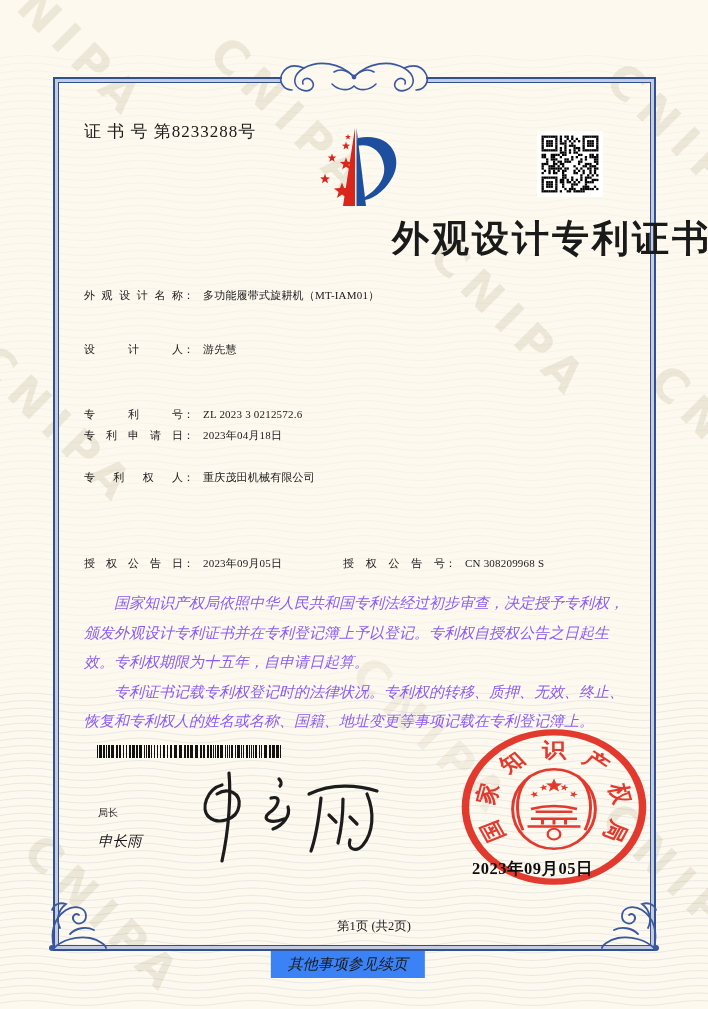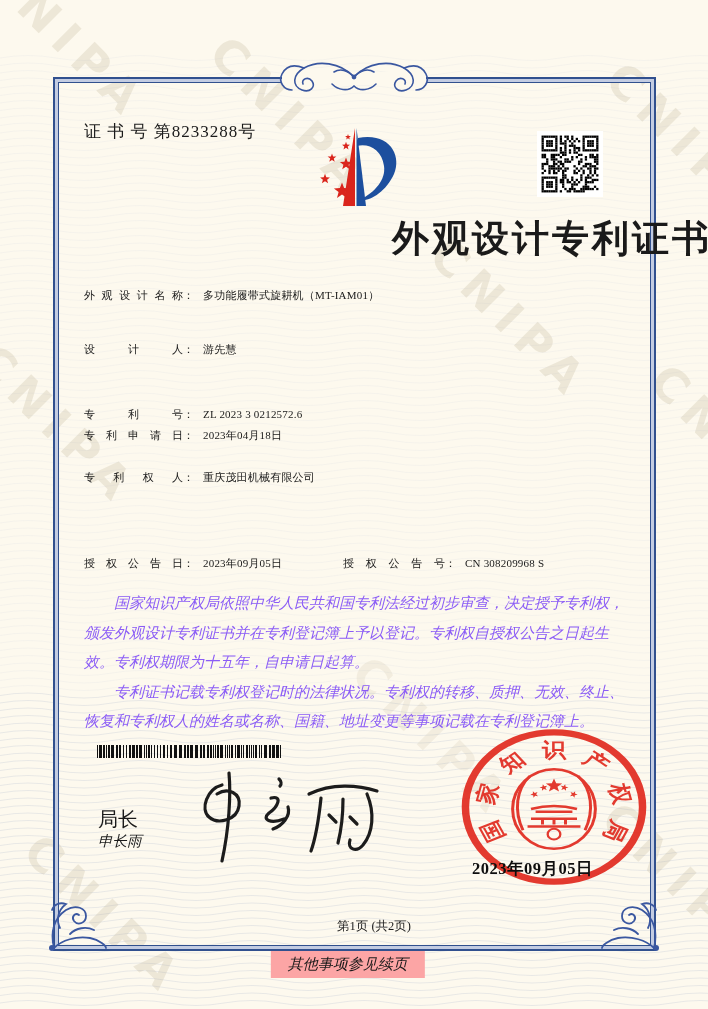--- a/index.html
+++ b/index.html
@@ -31,30 +31,30 @@
     font-size:37px;font-weight:700;letter-spacing:3px;}
   .row{position:absolute;left:84px;width:560px;z-index:4;font-size:11px;white-space:nowrap;}
   .flabel{display:inline-block;width:99px;text-align:justify;text-align-last:justify;text-justify:inter-character;}
   .colon{display:inline-block;margin-right:9px;}
   .fvalue{letter-spacing:0.2px;}
   .grant2{position:absolute;left:259px;top:0;font-family:Liberation Serif, serif;}
   .paras{position:absolute;left:84px;top:589px;width:544px;z-index:4;}
   .paras p{margin:0;font-size:15px;line-height:29.5px;text-indent:2em;font-style:italic;color:#8b5cf6;}
   .barcode{position:absolute;left:97px;top:745px;z-index:4;}
   .signer-title{position:absolute;left:98px;top:806px;z-index:4;
-    font-family:"Liberation Sans","DejaVu Sans",sans-serif;font-size:20px;}
+    font-family:"Liberation Sans","DejaVu Sans",sans-serif;font-size:10px;}
   .signer-name{position:absolute;left:98px;top:832px;z-index:4;
     font-family:"Liberation Sans","DejaVu Sans",sans-serif;font-size:14.5px;font-style:italic;}
   .signature{position:absolute;left:192px;top:767px;z-index:5;}
   .seal{position:absolute;left:452px;top:716px;z-index:5;}
   .seal-date{position:absolute;left:472px;top:858px;width:150px;z-index:6;
     font-size:16.5px;font-weight:600;letter-spacing:0.5px;color:#0e0e0e;}
   .footer-page{position:absolute;left:0;top:918px;width:100%;text-align:center;z-index:4;font-size:12.5px;padding-left:20px;}
   .continuation{position:absolute;left:50%;top:951px;transform:translateX(-54%);z-index:6;
-    background:#fca5a5;padding:4px 17px;font-size:15px;font-style:italic;white-space:nowrap;}
+    background:#3b82f6;padding:4px 17px;font-size:15px;font-style:italic;white-space:nowrap;}
 </style>
 </head>
 <body>
 
 <div class="page">
 
   <svg class="waves" id="waves" width="708" height="1009">
       <path d="M0 58 q28 -5 56 0 t56 0 t56 0 t56 0 t56 0 t56 0 t56 0 t56 0 t56 0 t56 0 t56 0 t56 0 t56 0 t56 0" fill="none" stroke="#9fabc9" stroke-width="0.8" opacity="0.1"></path>
       <path d="M0 65.5 q28 -5 56 0 t56 0 t56 0 t56 0 t56 0 t56 0 t56 0 t56 0 t56 0 t56 0 t56 0 t56 0 t56 0 t56 0" fill="none" stroke="#9fabc9" stroke-width="0.8" opacity="0.1"></path>
       <path d="M0 73 q28 -5 56 0 t56 0 t56 0 t56 0 t56 0 t56 0 t56 0 t56 0 t56 0 t56 0 t56 0 t56 0 t56 0 t56 0" fill="none" stroke="#9fabc9" stroke-width="0.8" opacity="0.1"></path>

